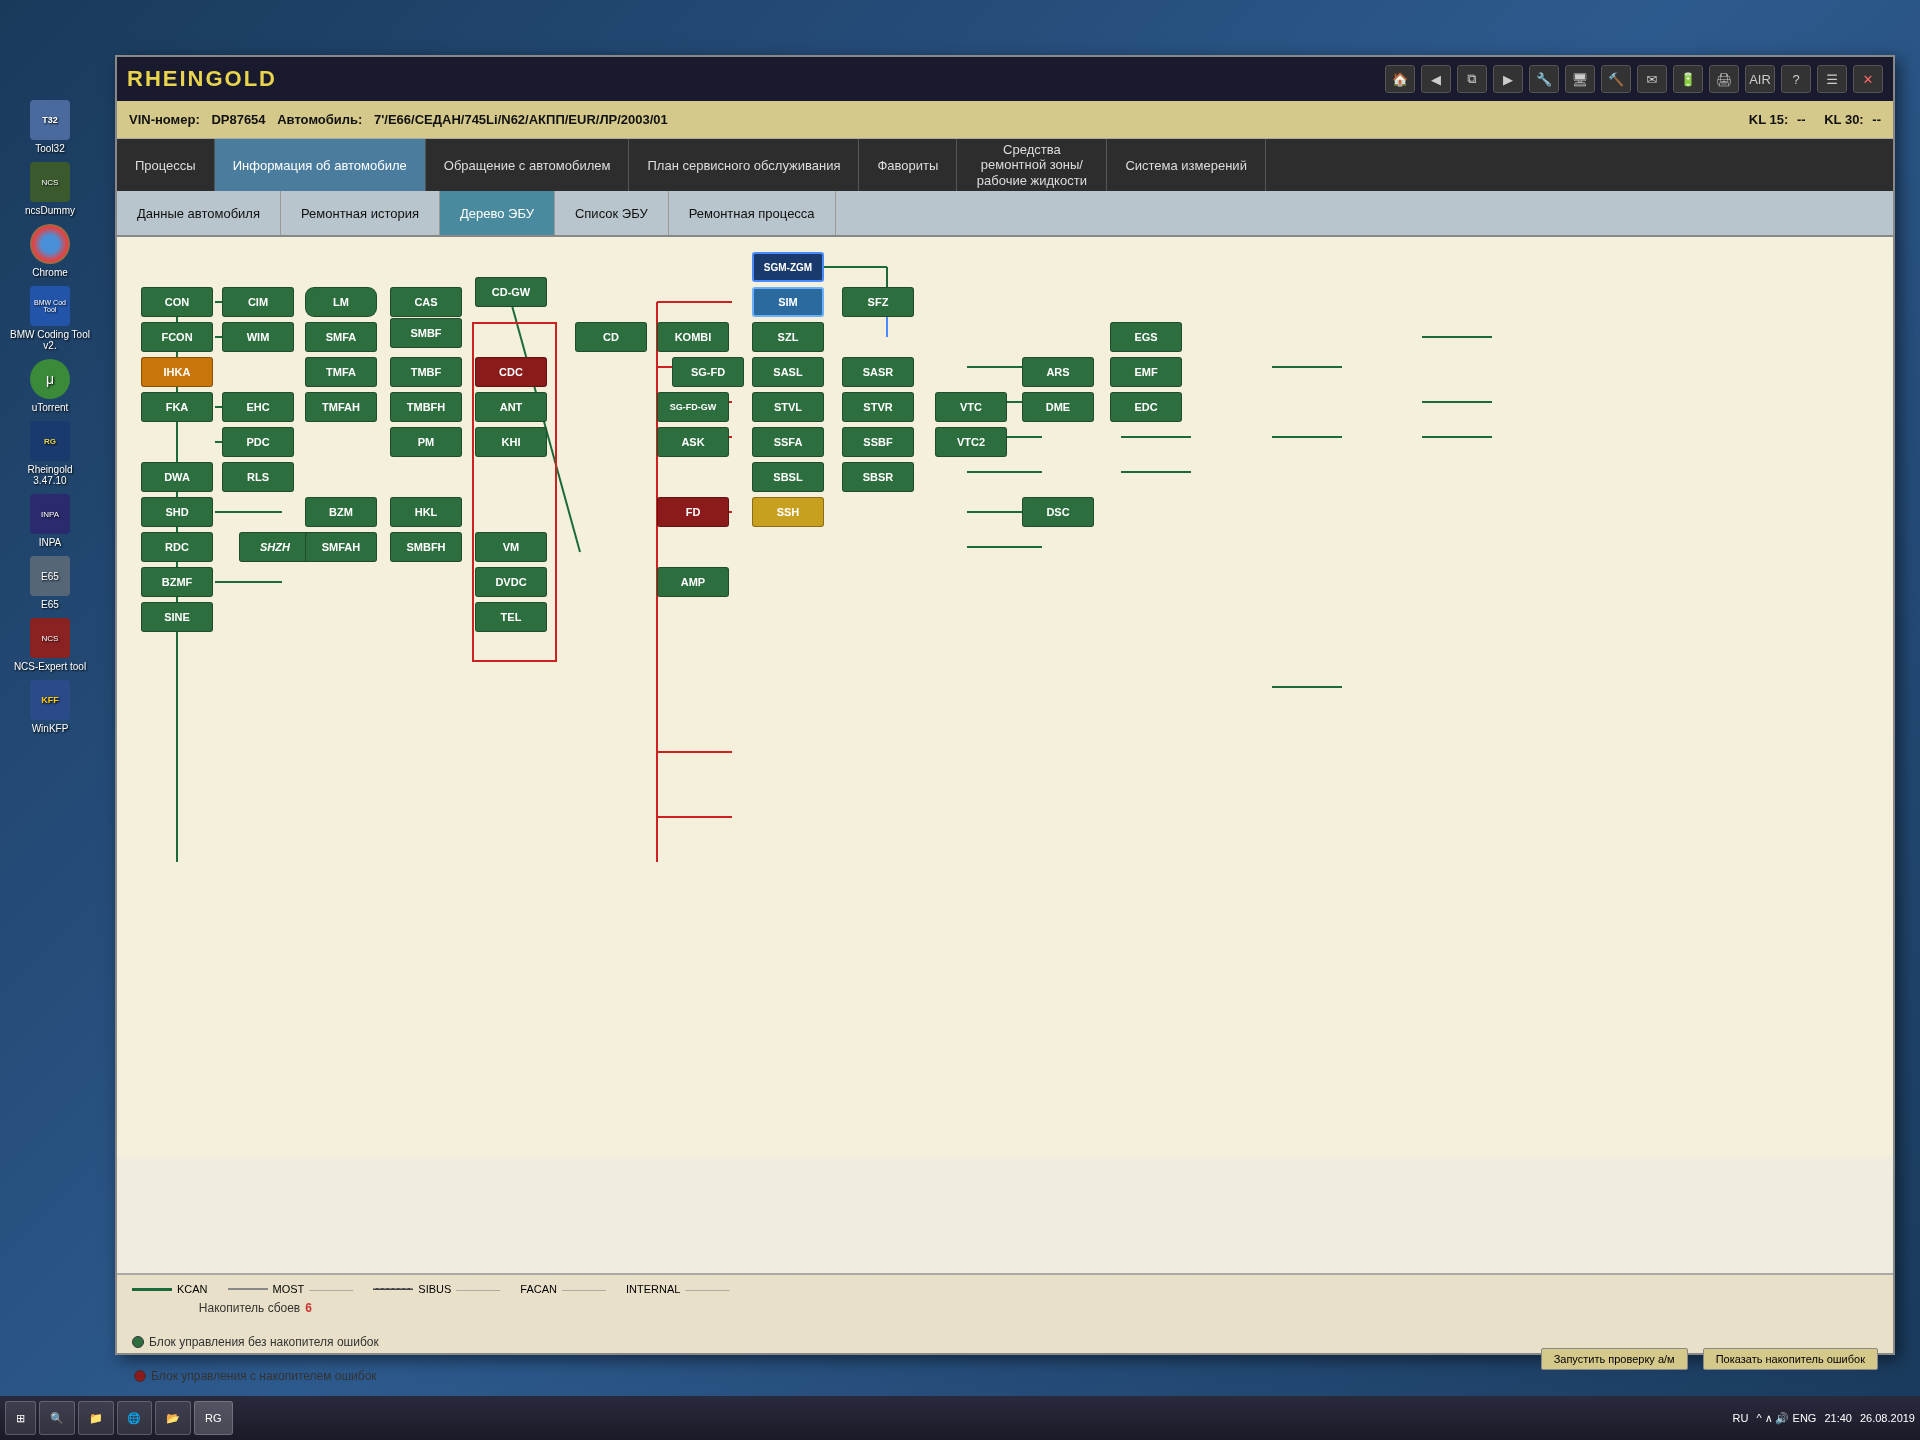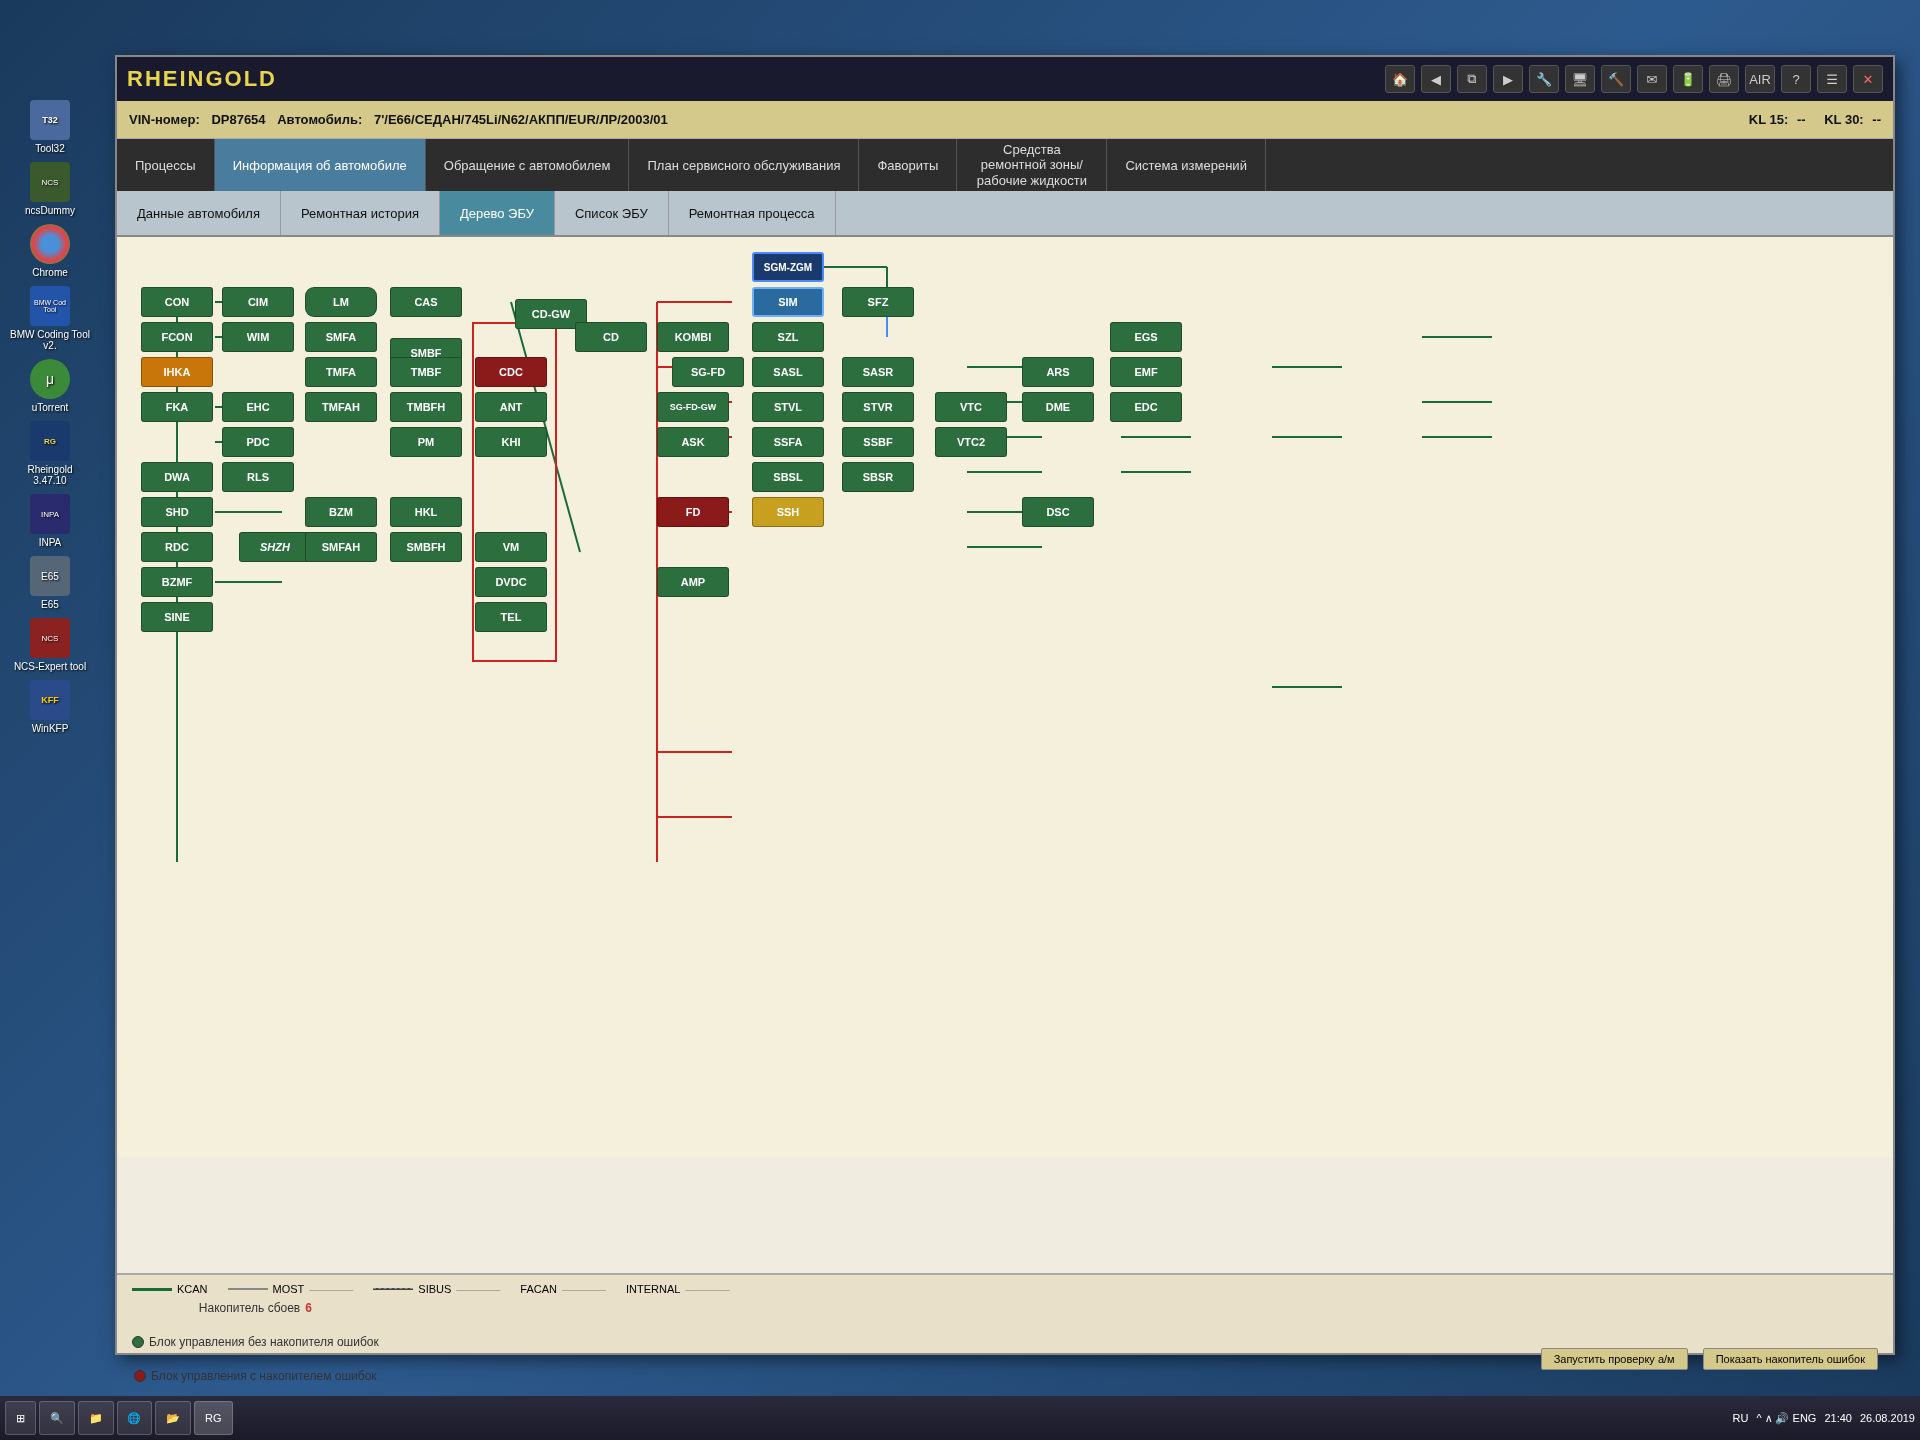--- a/index.html
+++ b/index.html
@@ -460,29 +460,29 @@
       <div class="ecu-node ecu-green" style="left:112px; top:285px;font-style:italic;">SHZH</div>
 
       <div class="ecu-node ecu-green" style="left:178px; top:40px;border-radius:9px;">LM</div>
       <div class="ecu-node ecu-green" style="left:178px; top:75px;">SMFA</div>
       <div class="ecu-node ecu-green" style="left:178px; top:110px;">TMFA</div>
       <div class="ecu-node ecu-green" style="left:178px; top:145px;">TMFAH</div>
       <div class="ecu-node ecu-green" style="left:178px; top:250px;">BZM</div>
       <div class="ecu-node ecu-green" style="left:178px; top:285px;">SMFAH</div>
 
       <div class="ecu-node ecu-green" style="left:263px; top:40px;">CAS</div>
-      <div class="ecu-node ecu-green" style="left:263px; top:91px;">SMBF</div>
+      <div class="ecu-node ecu-green" style="left:263px; top:71px;">SMBF</div>
       <div class="ecu-node ecu-green" style="left:263px; top:110px;">TMBF</div>
       <div class="ecu-node ecu-green" style="left:263px; top:145px;">TMBFH</div>
       <div class="ecu-node ecu-green" style="left:263px; top:180px;">PM</div>
       <div class="ecu-node ecu-green" style="left:263px; top:250px;">HKL</div>
       <div class="ecu-node ecu-green" style="left:263px; top:285px;">SMBFH</div>
 
       <div style="position:absolute; left:345px; top:75px; width:85px; height:340px; border:2px solid #cc2222;"></div>
-      <div class="ecu-node ecu-green" style="left:348px; top:52px;margin-left:40px;">CD-GW</div>
+      <div class="ecu-node ecu-green" style="left:348px; top:30px;">CD-GW</div>
       <div class="ecu-node ecu-red" style="left:348px; top:110px;">CDC</div>
       <div class="ecu-node ecu-green" style="left:348px; top:145px;">ANT</div>
       <div class="ecu-node ecu-green" style="left:348px; top:180px;">KHI</div>
       <div class="ecu-node ecu-green" style="left:348px; top:285px;">VM</div>
       <div class="ecu-node ecu-green" style="left:348px; top:320px;">DVDC</div>
       <div class="ecu-node ecu-green" style="left:348px; top:355px;">TEL</div>
 
       <div class="ecu-node ecu-green" style="left:448px; top:75px; width:72px;">CD</div>
 
       <div class="ecu-node ecu-green" style="left:530px; top:75px;">KOMBI</div>

